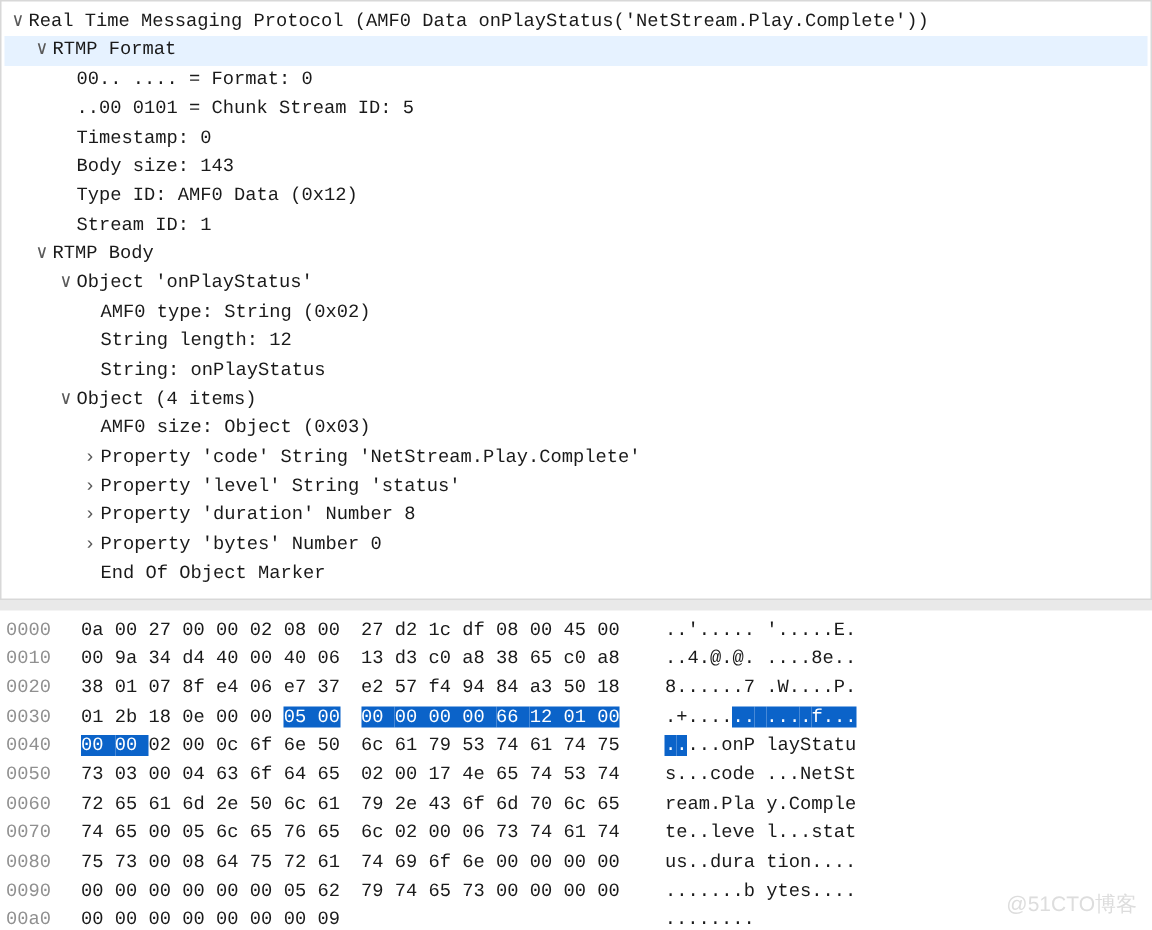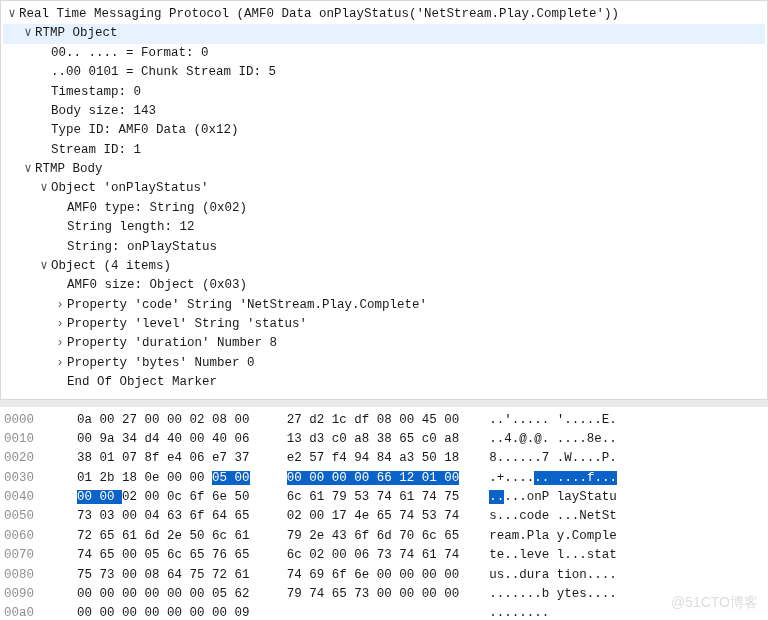--- a/index.html
+++ b/index.html
@@ -42,21 +42,21 @@
     font-size: 12.5px;
     padding: 4px 0 4px 4px;
     line-height: 1.55;
     background: #fff;
   }
   .hex-row {
     display:flex;
     white-space: pre;
   }
   .off { color:#909090; width:50px; display:inline-block; }
-  .hx  { display:inline-block;margin-left:23px; }
+  .hx  { display:inline-block; }
   .hx span.sel { background:#0b63c9; color:#fff; }
   .gap { display:inline-block; width:14px; }
   .asc { display:inline-block; }
   .asc span.sel { background:#0b63c9; color:#fff; }
   .watermark {
     position: fixed;
     right: 10px;
     bottom: 8px;
     color: #ddd;
     font-size: 14px;
@@ -72,21 +72,21 @@
   <div class="tree">
 
     <div class="row">
       <span class="arrow">∨</span>
       <span>Real Time Messaging Protocol (AMF0 Data onPlayStatus('NetStream.Play.Complete'))</span>
     </div>
 
     <div class="row hl">
       <span class="sp" style="width:16px"></span>
       <span class="arrow">∨</span>
-      <span>RTMP Object</span>
+      <span>RTMP Format</span>
     </div>
     <div id="hdr-lines">
         <div class="row"><span class="sp" style="width: 44px;"></span><span>00.. .... = Format: 0</span></div>
         <div class="row"><span class="sp" style="width: 44px;"></span><span>..00 0101 = Chunk Stream ID: 5</span></div>
         <div class="row"><span class="sp" style="width: 44px;"></span><span>Timestamp: 0</span></div>
         <div class="row"><span class="sp" style="width: 44px;"></span><span>Body size: 143</span></div>
         <div class="row"><span class="sp" style="width: 44px;"></span><span>Type ID: AMF0 Data (0x12)</span></div>
         <div class="row"><span class="sp" style="width: 44px;"></span><span>Stream ID: 1</span></div>
       </div>
 

